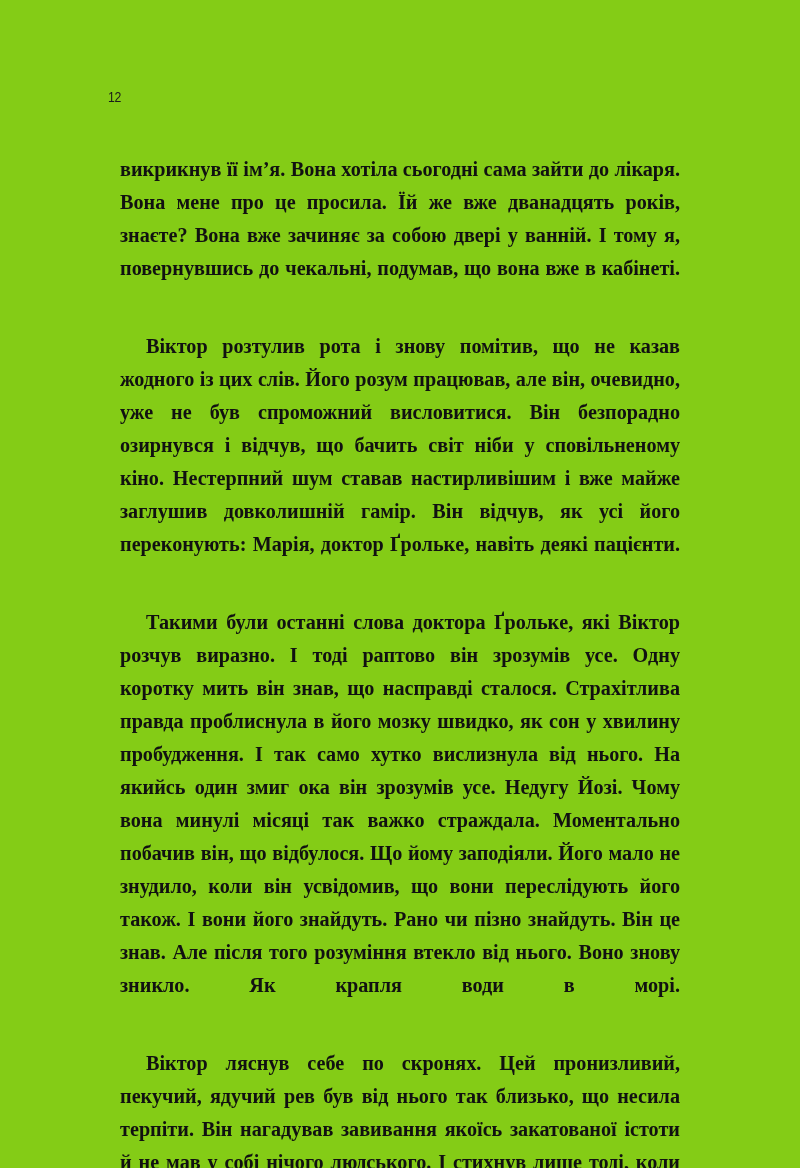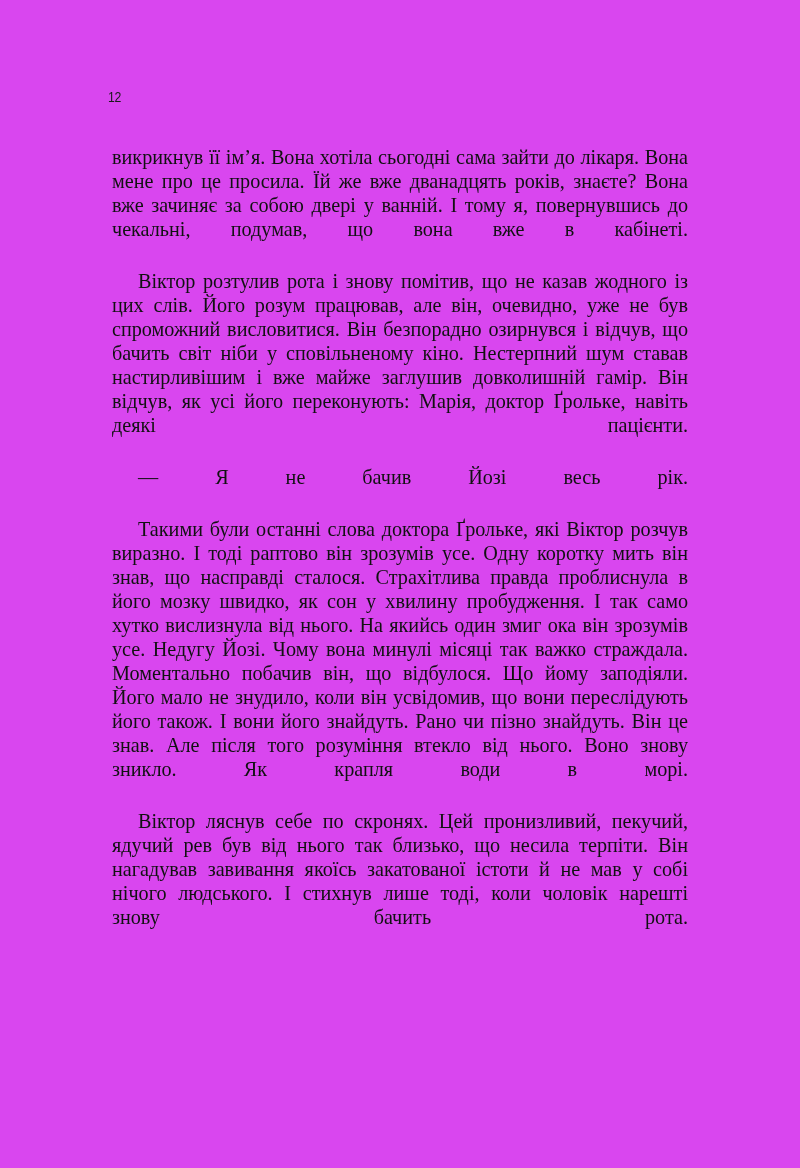--- a/index.html
+++ b/index.html
@@ -14,21 +14,21 @@
     background: #ffffff;
     font-family: "Liberation Serif", "DejaVu Serif", serif;
     color: #111111;
     overflow: hidden;
   }
 
   .page {
     position: relative;
     width: 800px;
     height: 1168px;
-    background: #d946ef;
+    background: #84cc16;
     box-sizing: border-box;
   }
 
   
   .folio {
     position: absolute;
     left: 108px;
     top: 88px;
     font-family: "Liberation Sans", "DejaVu Sans", sans-serif;
     font-size: 15px;
@@ -43,31 +43,32 @@
 
   
   .textblock {
     position: absolute;
     left: 108px;
     top: 141px;
     width: 584px;
   }
 
   p.para {
-    margin: 4px;
+    margin: 12px;
     padding: 0;
     font-size: 20.2px;
-    line-height: 24px;
+    line-height: 33px;
     text-align: justify;
     text-justify: inter-word;
     hyphens: manual;
     -webkit-hyphens: manual;
     word-spacing: 0.1px;
     color: #111111;
     text-indent: 0;
+    font-weight: bold;
   }
 
   p.para.indent {
     text-indent: 26px;
   }
 
   
   p.para::after {
     content: "";
     display: inline-block;
@@ -80,18 +81,17 @@
 </head>
 <body>
 
 <div class="page">
 
   <div class="folio">12</div>
 
   <div class="textblock">
     <p class="para">викрикнув її ім’я. Вона хотіла сьогодні сама зайти до лікаря. Вона мене про це просила. Їй же вже дванадцять років, знаєте? Вона вже зачиняє за собою двері у ванній. І тому я, повернувшись до чекальні, подумав, що вона вже в кабінеті.</p>
     <p class="para indent">Віктор розтулив рота і знову помітив, що не казав жодного із цих слів. Його розум працював, але він, очевидно, уже не був спроможний висловитися. Він безпорадно озирнувся і відчув, що бачить світ ніби у сповільненому кіно. Нестерпний шум ставав настирливішим і вже майже заглушив довколишній гамір. Він відчув, як усі його переконують: Марія, доктор Ґролькe, навіть деякі пацієнти.</p>
-    <p class="para indent">— Я не бачив Йозі весь рік.</p>
     <p class="para indent">Такими були останні слова доктора Ґролькe, які Віктор розчув виразно. І тоді раптово він зрозумів усе. Одну коротку мить він знав, що насправді сталося. Страхітлива правда проблиснула в його мозку швидко, як сон у хвилину пробудження. І так само хутко вислизнула від нього. На якийсь один змиг ока він зрозумів усе. Недугу Йозі. Чому вона минулі місяці так важко страждала. Моментально побачив він, що відбулося. Що йому заподіяли. Його мало не знудило, коли він усвідомив, що вони переслідують його також. І вони його знайдуть. Рано чи пізно знайдуть. Він це знав. Але після того розуміння втекло від нього. Воно знову зникло. Як крапля води в морі.</p>
     <p class="para indent">Віктор ляснув себе по скронях. Цей пронизливий, пекучий, ядучий рев був від нього так близько, що несила терпіти. Він нагадував завивання якоїсь закатованої істоти й не мав у собі нічого людського. І стихнув лише тоді, коли чоловік нарешті знову бачить рота.</p>
   </div>
 
 </div>
 
 </body></html>

